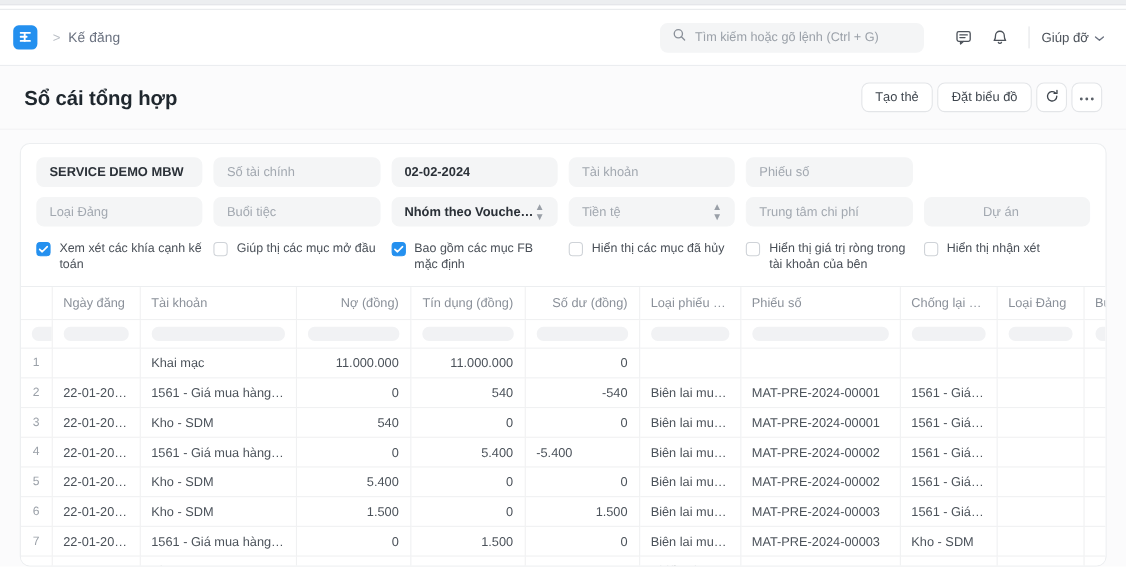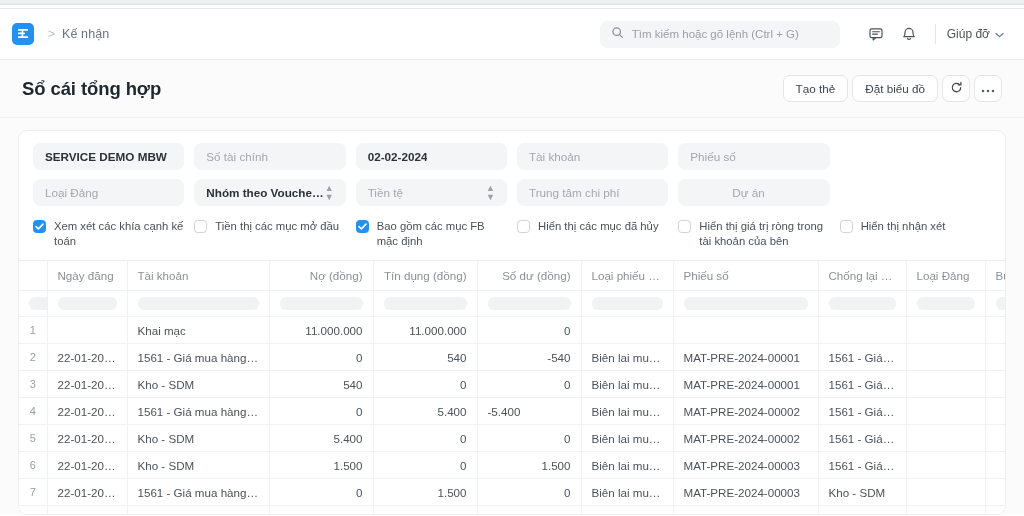--- a/index.html
+++ b/index.html
@@ -119,21 +119,21 @@
 <div class="topnav">
   <div class="logo">
     <svg width="12" height="12" viewBox="0 0 12 12" aria-hidden="true">
       <rect x="1" y="1" width="10" height="1.7" rx="0.6" fill="#fff"></rect>
       <rect x="1" y="4.6" width="7" height="1.7" rx="0.6" fill="#fff"></rect>
       <rect x="1" y="8.3" width="10" height="1.7" rx="0.6" fill="#fff"></rect>
       <rect x="4.6" y="1" width="1.7" height="9" rx="0.6" fill="#fff"></rect>
     </svg>
   </div>
   <span class="crumb-sep">&gt;</span>
-  <span class="crumb-link">Kế nhận</span>
+  <span class="crumb-link">Kế đăng</span>
 
   <div class="nav-right">
     <div class="searchbox">
       <span>
         <svg width="13" height="13" viewBox="0 0 16 16" fill="none" stroke="#8a9099" stroke-width="1.5">
           <circle cx="7" cy="7" r="4.6"></circle>
             <line x1="10.4" y1="10.4" x2="14" y2="14" stroke-linecap="round"></line>
         </svg>
       </span>
       <span class="ph">Tìm kiếm hoặc gõ lệnh (Ctrl + G)</span>
@@ -208,20 +208,23 @@
             <span style="overflow: hidden; text-overflow: ellipsis;">Tài khoản</span>
           </div>
           <div class="field">
             <span style="overflow: hidden; text-overflow: ellipsis;">Phiếu số</span>
           </div>
         </div>
       <div class="frow" id="frow2">
           <div class="field">
             <span style="overflow: hidden; text-overflow: ellipsis;">Loại Đảng</span>
           </div>
+          <div class="field">
+            <span style="overflow: hidden; text-overflow: ellipsis;">Buổi tiệc</span>
+          </div>
           <div class="field filled">
             <span style="overflow: hidden; text-overflow: ellipsis;">Nhóm theo Voucher (Tổ...</span>
             <span class="stepper">▲<br>▼</span>
           </div>
           <div class="field">
             <span style="overflow: hidden; text-overflow: ellipsis;">Tiền tệ</span>
             <span class="stepper">▲<br>▼</span>
           </div>
           <div class="field">
             <span style="overflow: hidden; text-overflow: ellipsis;">Trung tâm chi phí</span>
@@ -236,21 +239,21 @@
         <div class="chk">
           <span class="box on">
             <svg width="9" height="7" viewBox="0 0 10 8" fill="none" stroke="#fff" stroke-width="1.8">
               <path d="M1 4.2 L3.7 6.7 L9 1.3" stroke-linecap="round" stroke-linejoin="round"></path>
             </svg>
           </span>
           <span class="chk-label">Xem xét các khía cạnh kế toán</span>
         </div>
         <div class="chk">
           <span class="box"></span>
-          <span class="chk-label">Tiền thị các mục mở đầu</span>
+          <span class="chk-label">Giúp thị các mục mở đầu</span>
         </div>
         <div class="chk">
           <span class="box on">
             <svg width="9" height="7" viewBox="0 0 10 8" fill="none" stroke="#fff" stroke-width="1.8">
               <path d="M1 4.2 L3.7 6.7 L9 1.3" stroke-linecap="round" stroke-linejoin="round"></path>
             </svg>
           </span>
           <span class="chk-label">Bao gồm các mục FB mặc định</span>
         </div>
         <div class="chk">

